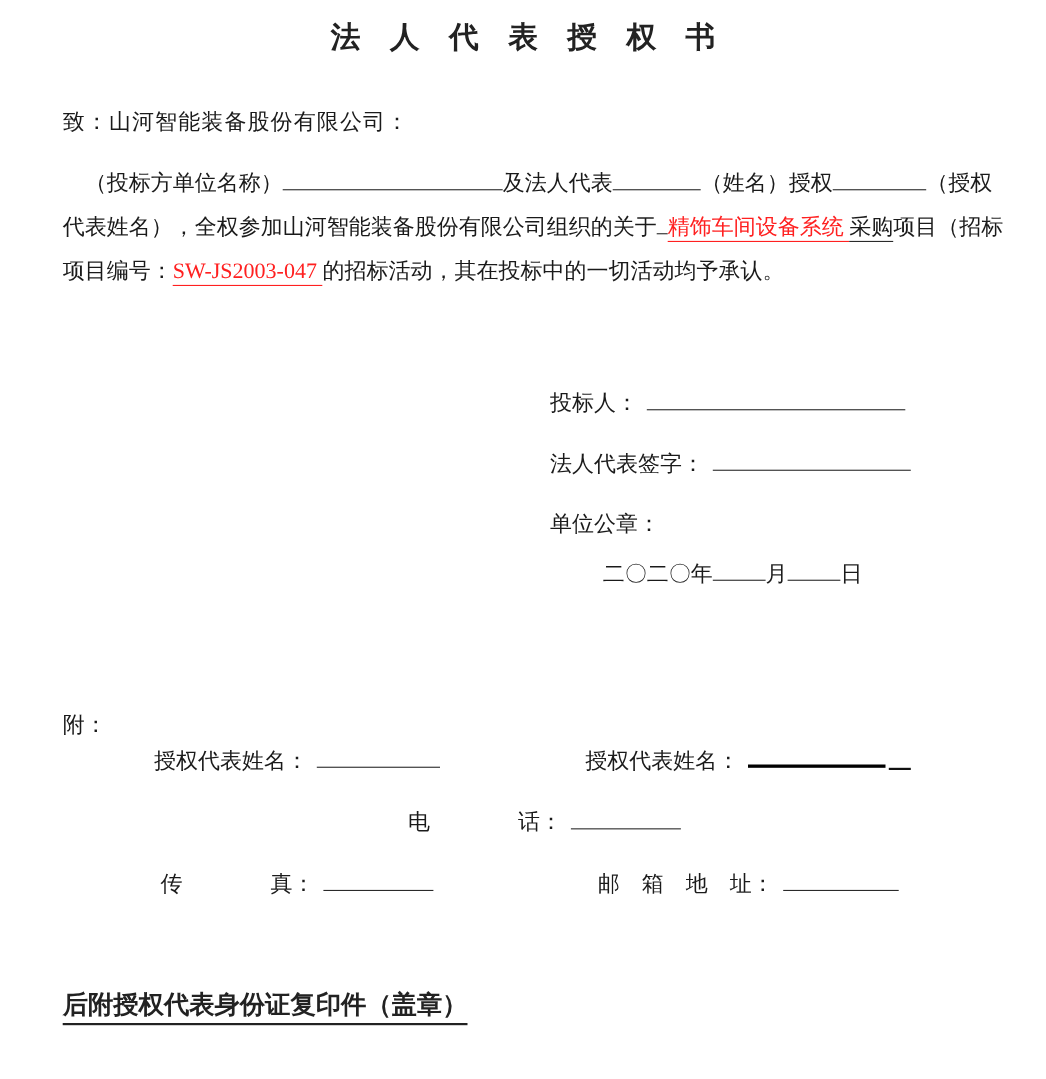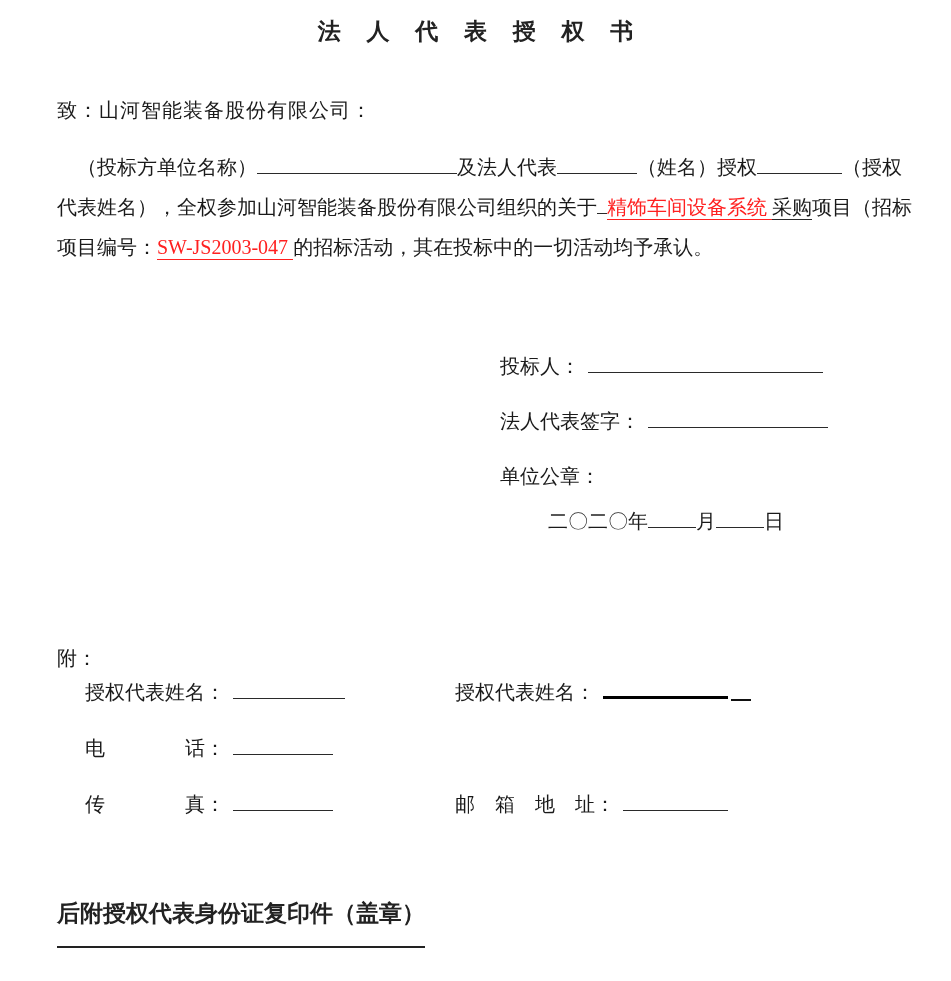--- a/index.html
+++ b/index.html
@@ -8,21 +8,21 @@
     width:951px;height:981px;
     background:#ffffff;
     font-family:"Liberation Serif","DejaVu Serif",serif;
     color:#1a1a1a;
     font-size:20px;
     overflow:hidden;
   }
   .title{
     position:absolute;top:16px;left:0;right:0;
     text-align:center;
-    font-size:23px;font-weight:bold;
+    font-size:27px;font-weight:bold;
     letter-spacing:10px;text-indent:10px;
     color:#222;
   }
   .addressee{
     position:absolute;left:57px;top:97px;
     letter-spacing:1px;
   }
   .paragraph{
     position:absolute;left:57px;top:147px;width:870px;
     line-height:40px;
@@ -50,29 +50,29 @@
     display:inline-block;width:10px;height:0.95em;
     border-bottom:1.5px solid #2a2a2a;
   }
   .sig-row{position:absolute;left:500px;white-space:nowrap;}
   .sig-bidder{top:353px;}
   .sig-legal{top:408px;}
   .sig-seal{top:463px;}
   .sig-date{top:508px;left:548px;}
   .attach-heading{position:absolute;left:57px;top:645px;}
   .attach-rows{position:absolute;left:85px;top:672px;width:820px;}
-  .arow{display:flex;line-height:40px;margin-bottom:16px;white-space:nowrap;}
+  .arow{display:flex;line-height:40px;margin-bottom:16px;white-space:nowrap;text-align:center;}
   .acell-left{width:370px;}
   .acell-right{flex:1;}
   .note{
     position:absolute;left:57px;top:898px;
     font-size:23px;font-weight:bold;
     color:#222;
   }
-  .note span{border-bottom:2px solid #222;padding-bottom:20px;}
+  .note span{border-bottom:2px solid #222;padding-bottom:4px;}
   .ml{margin-left:8px;}
 </style>
 </head>
 <body>
 
 <div class="page">
 
   <div class="title">法 人 代 表 授 权 书</div>
 
   <div class="addressee">致：山河智能装备股份有限公司：</div>

